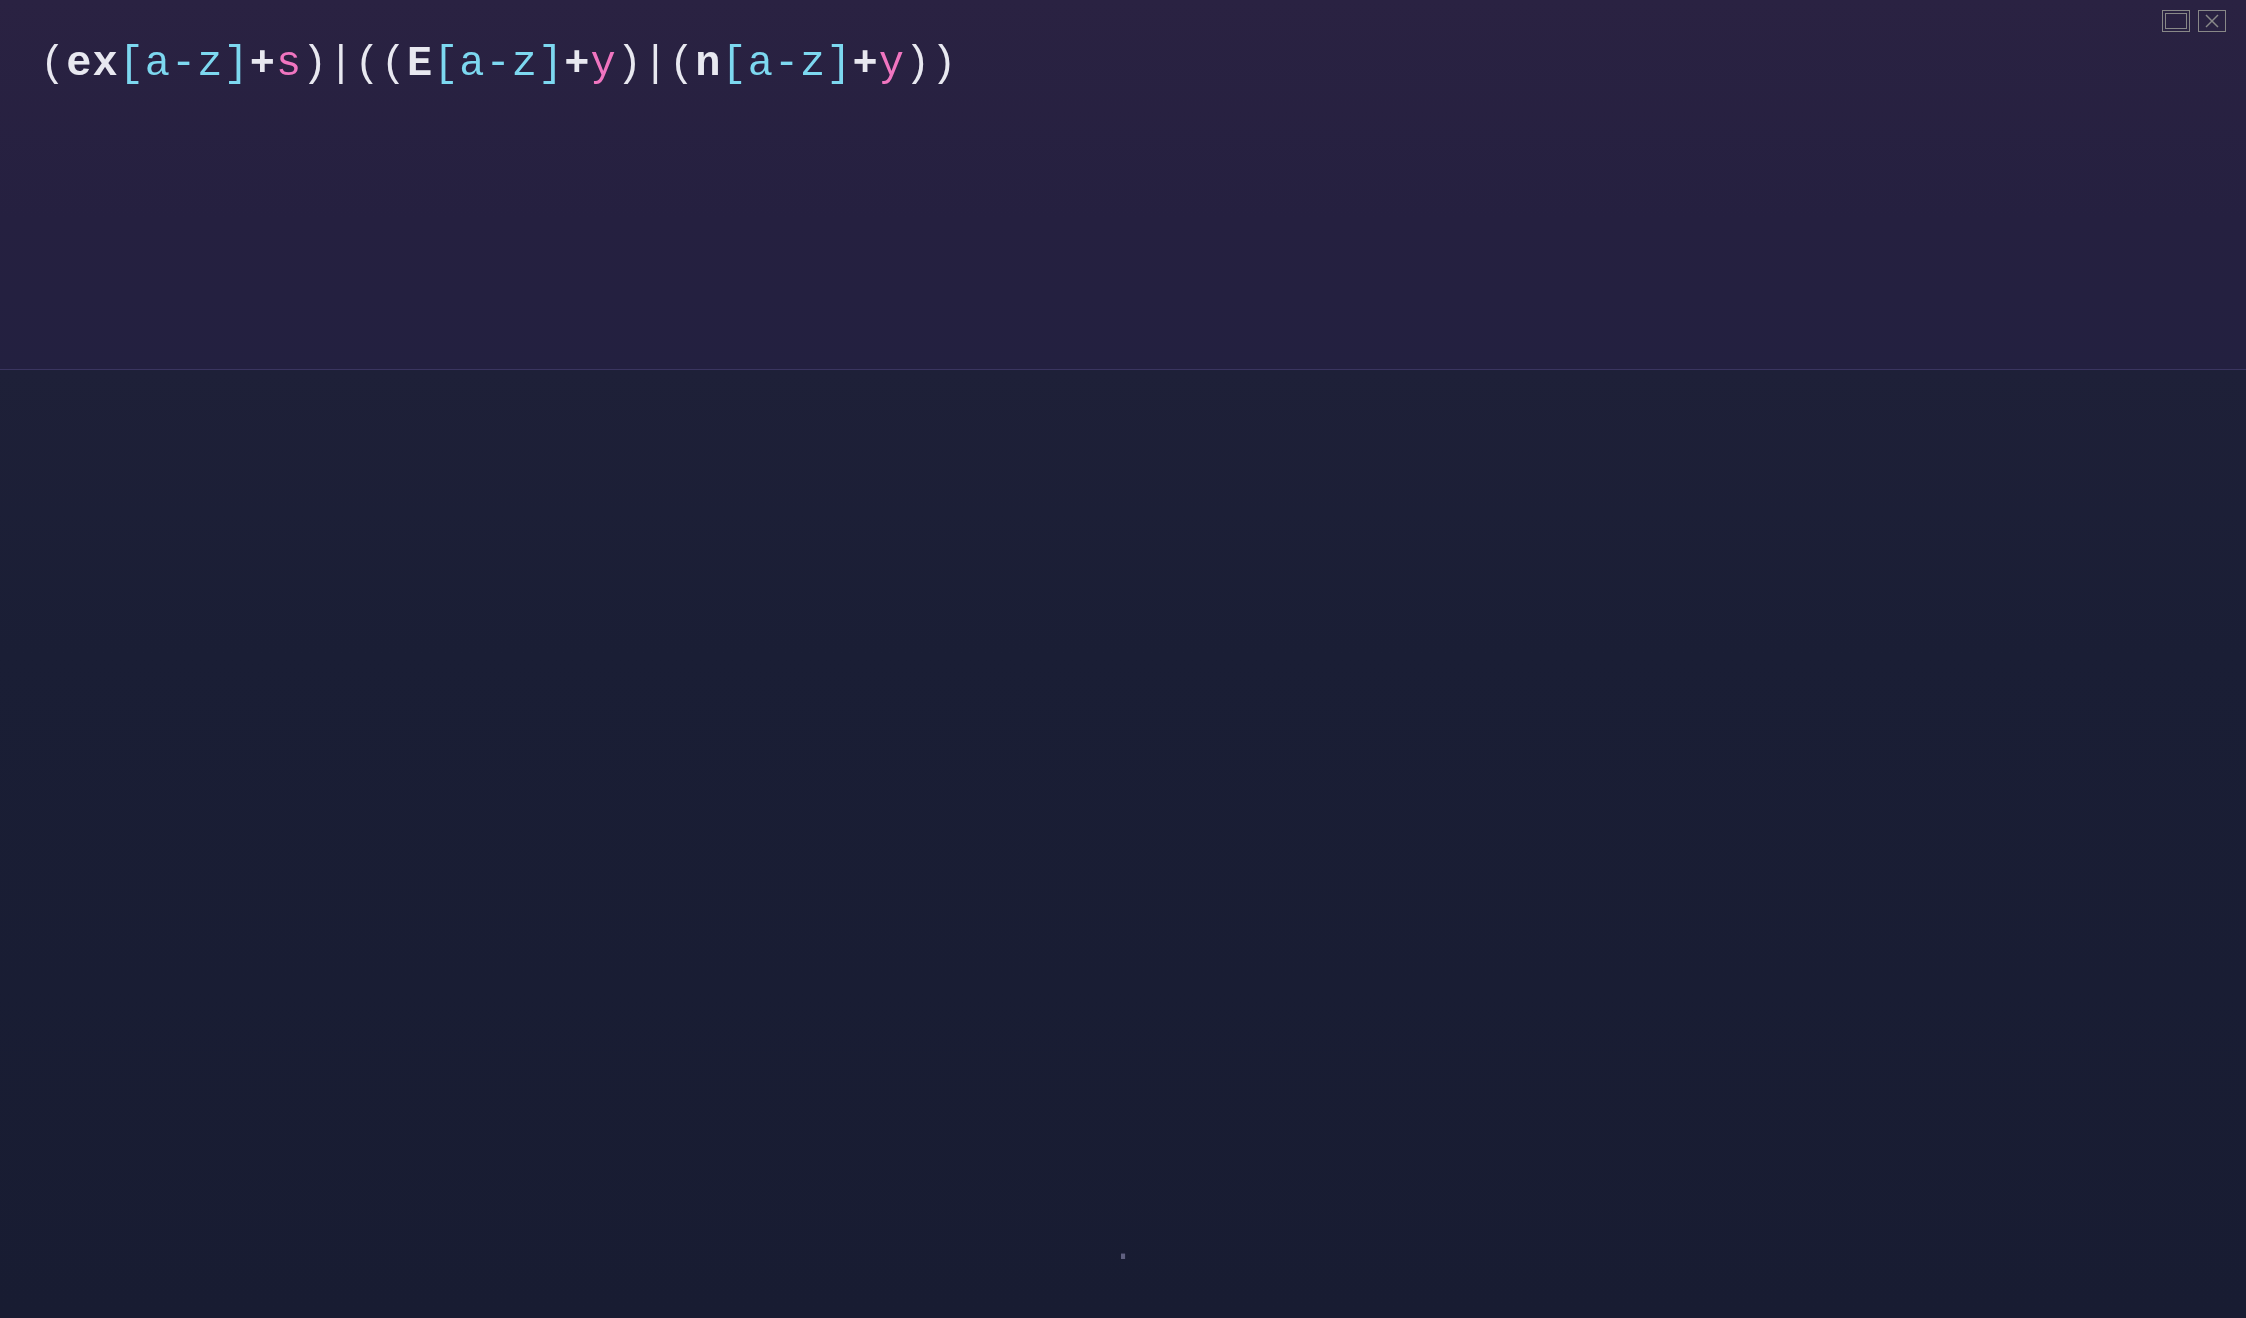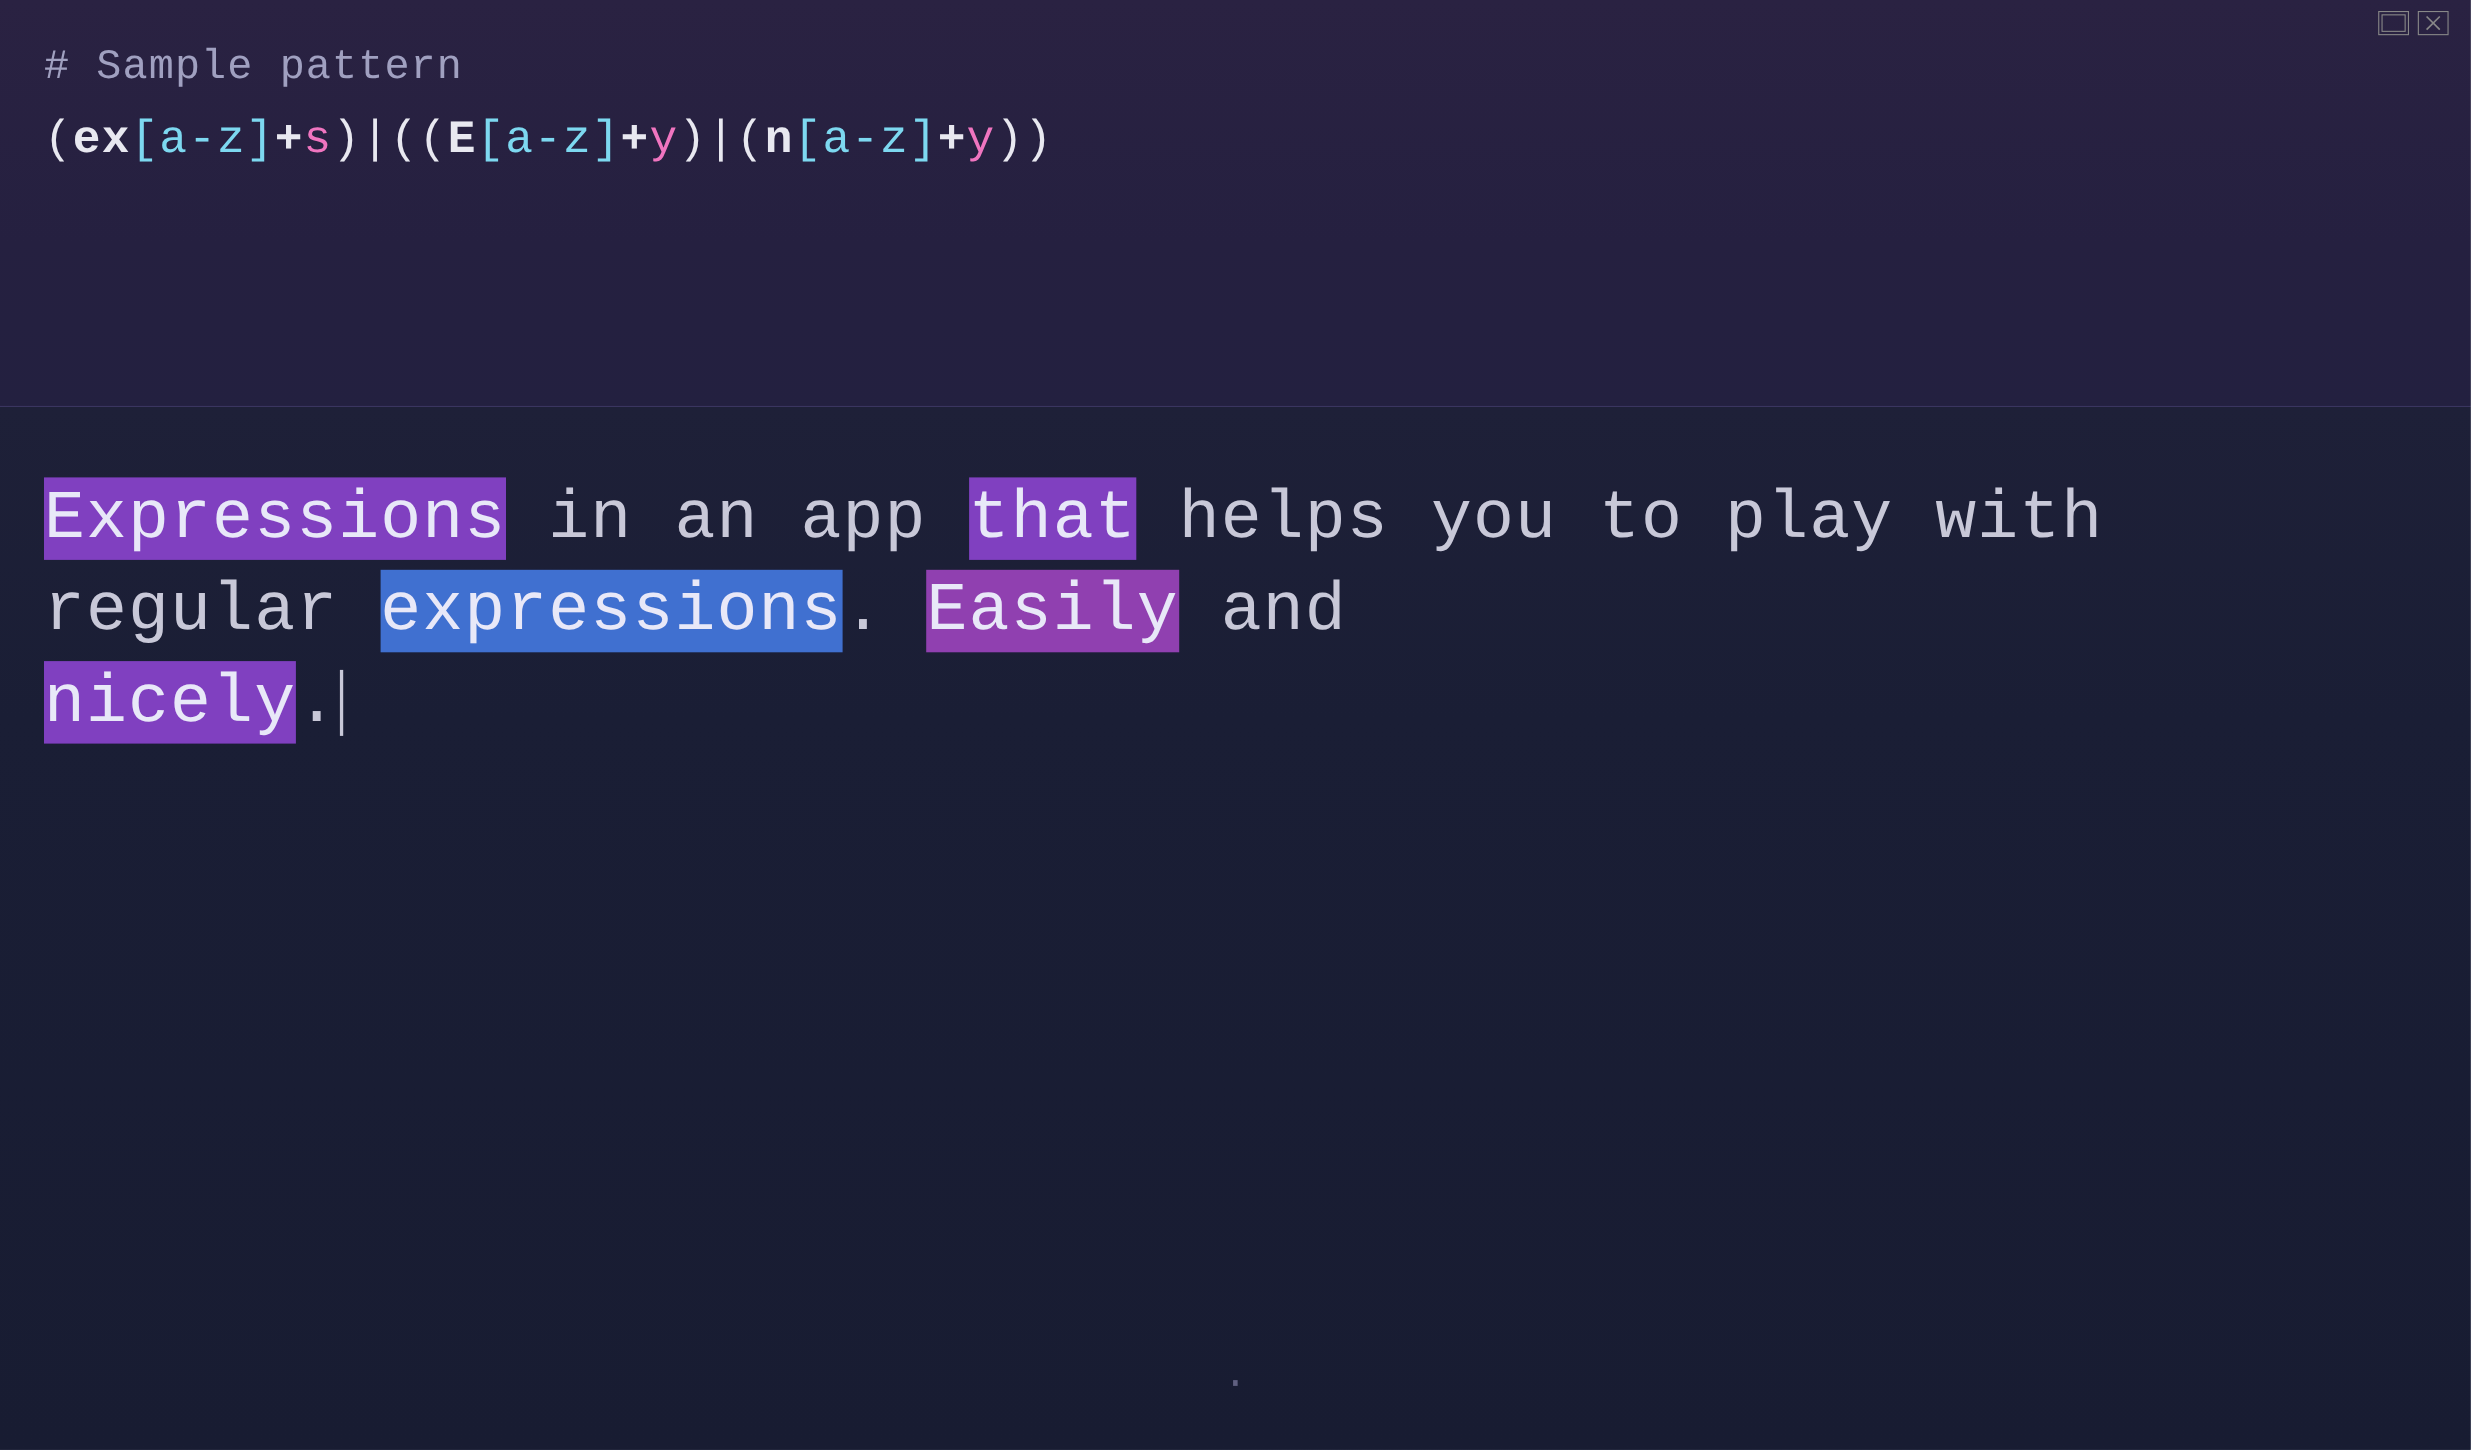--- a/index.html
+++ b/index.html
@@ -160,21 +160,20 @@
   <div class="window-controls">
     <div class="win-btn win-btn-maximize"></div>
     <div class="win-btn">
       <svg width="14" height="14" viewBox="0 0 14 14">
         <line x1="1" y1="1" x2="13" y2="13" stroke="#888" stroke-width="1.5"></line>
         <line x1="13" y1="1" x2="1" y2="13" stroke="#888" stroke-width="1.5"></line>
       </svg>
     </div>
   </div>
 
-  <div class="comment-line"># Sample pattern</div>
 
   <div class="pattern-line">
     <span class="regex-paren">(</span>
       <span class="regex-text">ex</span>
       <span class="regex-highlight-cyan">[a-z]</span>
       <span class="regex-text">+</span>
       <span class="regex-highlight-pink">s</span>
       <span class="regex-paren">)|((</span>
       <span class="regex-text">E</span>
       <span class="regex-highlight-cyan">[a-z]</span>
@@ -185,23 +184,16 @@
       <span class="regex-highlight-cyan">[a-z]</span>
       <span class="regex-text">+</span>
       <span class="regex-highlight-pink">y</span>
       <span class="regex-paren">))</span>
   </div>
 
 </div>
 
 <div class="bottom-section">
 
-  <div class="text-content">
-    
-    <span class="highlight-purple">Expressions</span><span> in an app </span><span class="highlight-purple">that</span><span> helps you to play with regular </span><span class="highlight-blue">expressions</span><span>. </span><span class="highlight-magenta">Easily</span><span> and</span>
-    <br>
-    
-    <span class="highlight-purple">nicely</span><span>.</span><span class="cursor"></span>
-  </div>
 
   <div class="dot-indicator">·</div>
 
 </div>
 
 </body></html>

